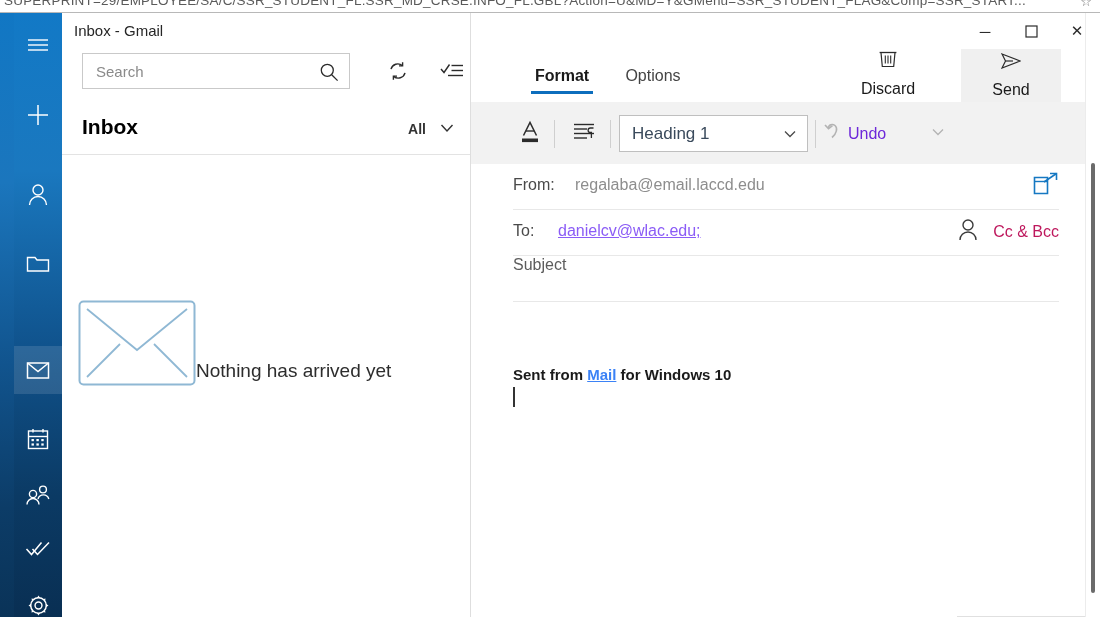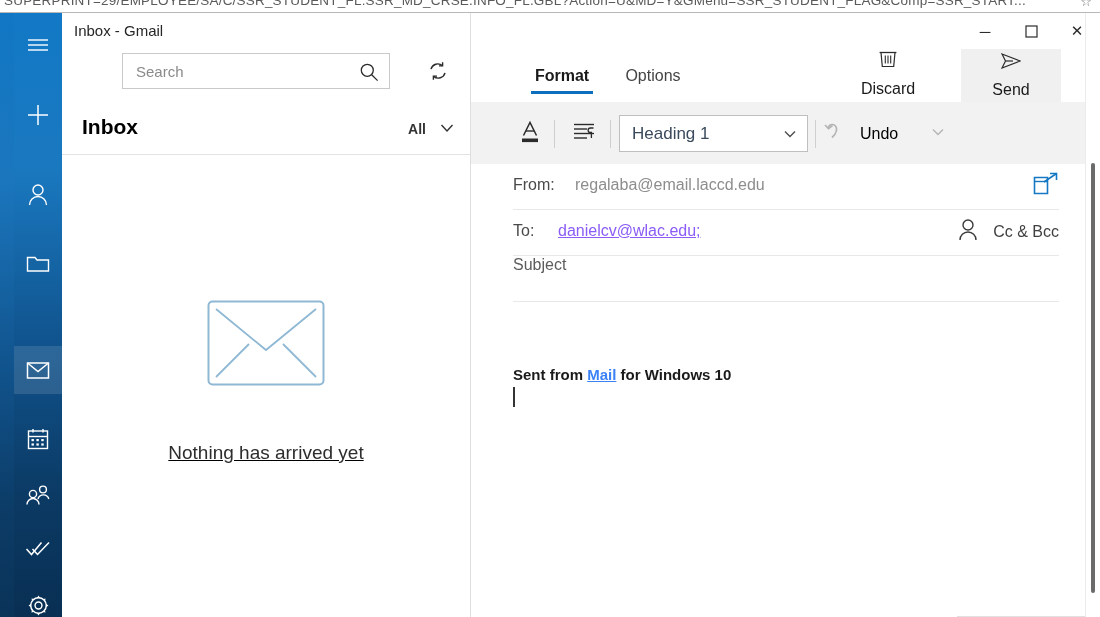--- a/index.html
+++ b/index.html
@@ -46,21 +46,21 @@
 
   
   .listpane {
     position: absolute; left: 62px; top: 13px; width: 408px; height: 604px;
     background: #ffffff;
   }
   .win-title {
     position: absolute; left: 12px; top: 9px;
     font-size: 15px; color: #262626;
   }
-  .searchrow { position: absolute; left: 20px; top: 40px; width: 380px; height: 40px; margin-left: 40px; }
+  .searchrow { position: absolute; left: 20px; top: 40px; width: 380px; height: 40px; }
   .searchbox {
     position: absolute; left: 0; top: 0; width: 268px; height: 36px;
     border: 1px solid #c9c9c9; background: #ffffff;
     display: flex; align-items: center;
   }
   .searchbox .ph {
     position: absolute; left: 13px; top: 9px;
     font-size: 15px; color: #8a8a8a;
   }
   .searchbox .mag { position: absolute; right: 10px; top: 8px; }
@@ -76,22 +76,22 @@
   .inbox-hdr .title { position: absolute; left: 0; top: 4px; font-size: 21px; font-weight: bold; color: #000000; }
   .inbox-hdr .filter { position: absolute; right: 36px; top: 10px; font-size: 14px; color: #333; font-weight: bold; }
   .inbox-hdr .chev { position: absolute; right: 6px; top: 8px; color: #333; }
 
   .pane-divider {
     position: absolute; left: 62px; top: 154px; width: 408px; height: 1px;
     background: #e3e3e3;
   }
 
   .empty-state {
-    position: absolute; left: 62px; top: 300px; width: 408px;
-    display: flex; flex-direction: column; align-items: center; text-decoration: underline;
+    position: absolute; left: 78px; top: 300px; width: 408px;
+    display: flex; align-items: center;
   }
   .empty-state .env { margin-bottom: 52px; }
   .empty-state .msg { font-size: 19px; color: #2d2d2d; }
 
   .vsplit {
     position: absolute; left: 470px; top: 13px; width: 1px; height: 604px;
     background: #dedede;
   }
 
   
@@ -147,21 +147,21 @@
     position: absolute; left: 148px; top: 13px; width: 189px; height: 37px;
     border: 1px solid #bfbfbf; background: #ffffff;
   }
   .style-select .val {
     position: absolute; left: 12px; top: 8px; font-size: 17px; color: #3a4a5c;
   }
   .style-select .chev { position: absolute; right: 9px; top: 10px; color: #4a4a4a; }
 
   #undo-btn {
     position: absolute; left: 352px; top: 14px; height: 36px;
-    display: flex; align-items: center; gap: 13px; color: #000000;
+    display: flex; align-items: center; gap: 1px; color: #6d28d9;
   }
   #undo-btn .lbl { font-size: 16px; }
   #undo-chev { position: absolute; left: 459px; top: 22px; color: #b3b3b3; }
 
   .fieldrow { position: absolute; left: 42px; width: 546px; height: 46px; }
   .fieldrow::after {
     content: ""; position: absolute; left: 0; right: 0; bottom: 0;
     height: 1px; background: #e8e8e8;
   }
   #row-from { top: 151px; }
@@ -169,21 +169,21 @@
   #row-subj { top: 243px; }
 
   .flabel { position: absolute; left: 0; top: 12px; font-size: 16px; color: #4a4a4a; }
   .fvalue { position: absolute; top: 12px; font-size: 16px; }
   #from-value { left: 62px; color: #8d8d8d; }
   #to-value { left: 45px; color: #8b5cf6; text-decoration: underline; }
   #subject-ph { left: 0; top: 12px; font-size: 16px; color: #5c5c5c; }
   #to-label { left: 0; }
 
   .row-right { position: absolute; right: 0; top: 8px; display: flex; align-items: center; gap: 14px; }
-  #ccbcc-btn { font-size: 16px; color: #404040; }
+  #ccbcc-btn { font-size: 16px; color: #be185d; }
 
   .body {
     position: absolute; left: 42px; top: 300px; width: 546px; height: 290px;
   }
   .sig { position: absolute; left: 0; top: 53px; font-size: 15px; color: #1a1a1a; font-weight: bold; }
   .sig .link { color: #3b82f6; text-decoration: underline; margin-top: 36px; }
   .caret {
     position: absolute; left: 0; top: 74px; width: 1.5px; height: 20px;
     background: #333;
   }

